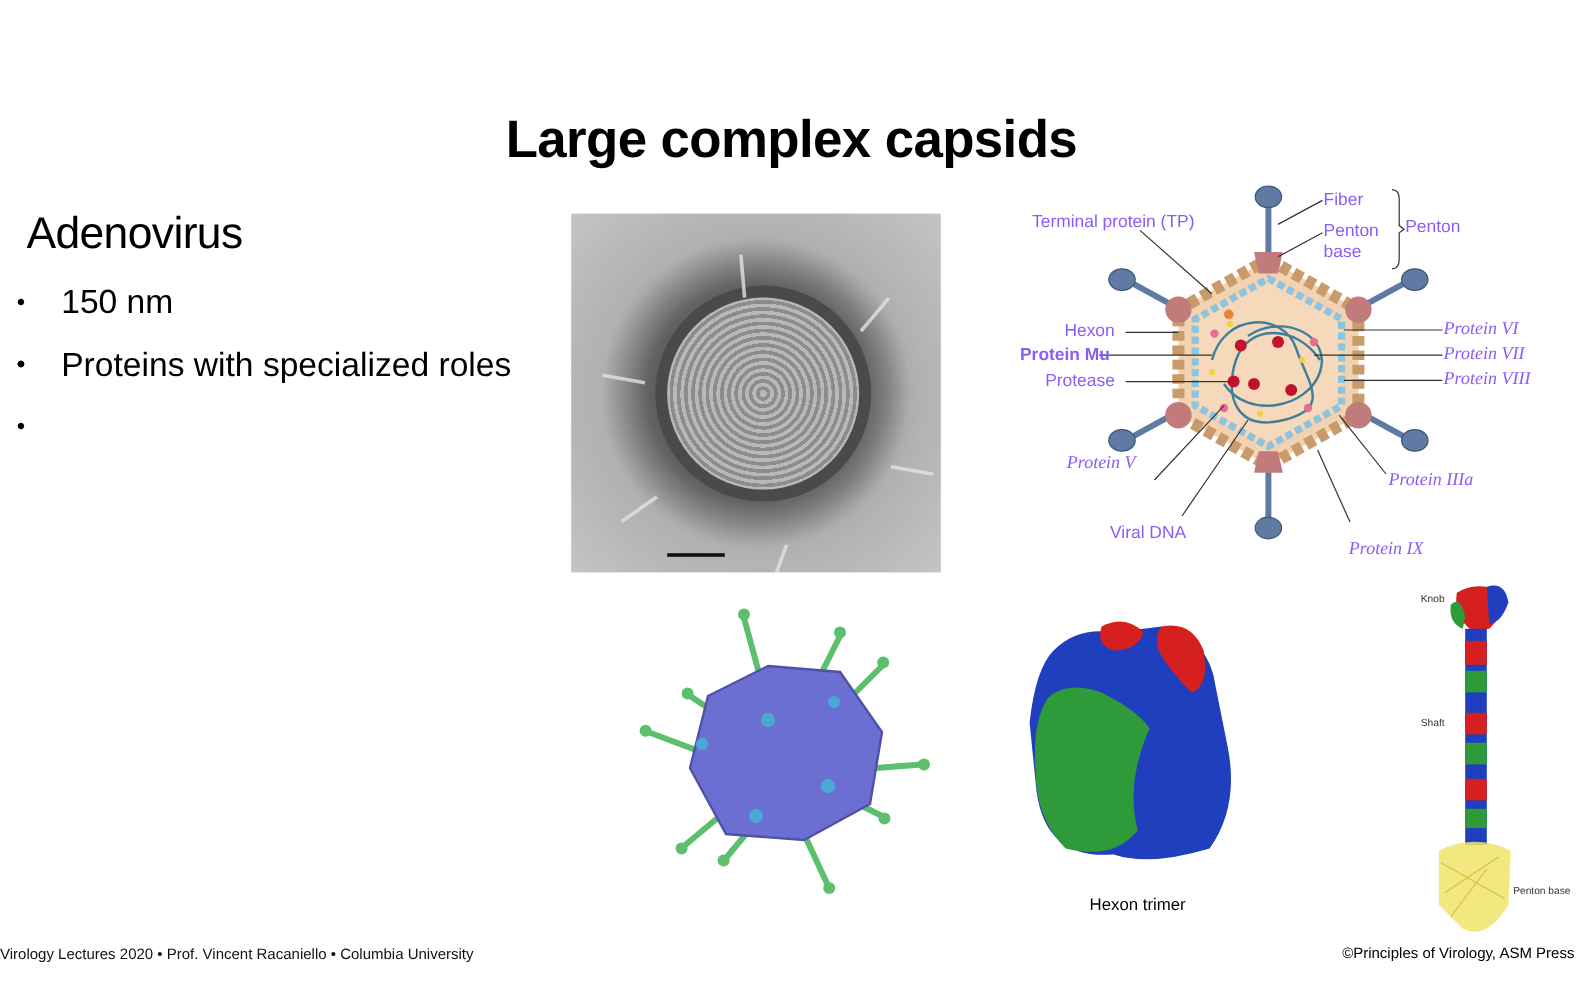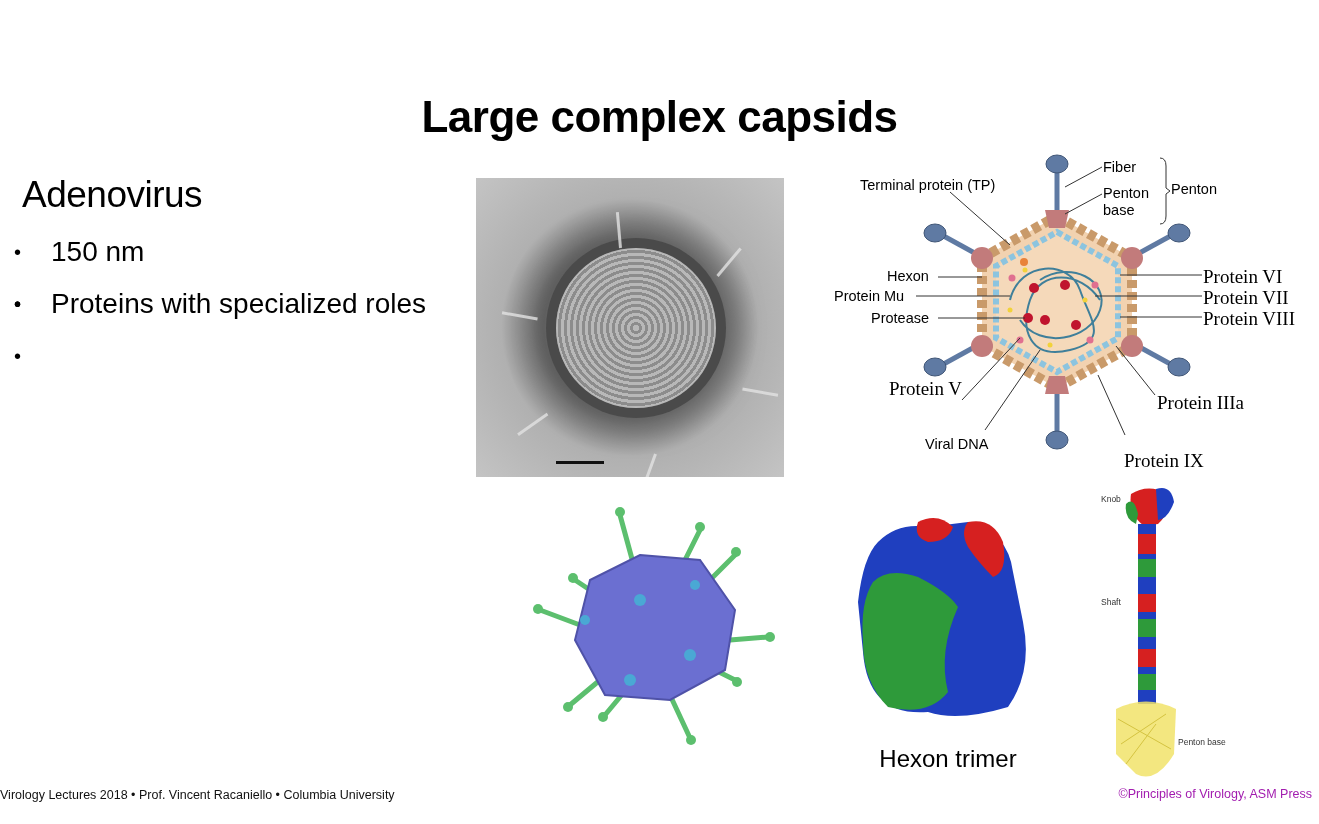--- a/index.html
+++ b/index.html
@@ -18,32 +18,32 @@
   .em-photo { position: absolute; left: 476px; top: 178px; width: 308px; height: 299px;
     background: radial-gradient(circle at 50% 50%, #9a9a9a 0, #8a8a8a 28%, #555 40%, #7a7a7a 46%, #b0b0b0 60%, #c4c4c4 100%);
     overflow: hidden; }
   .em-photo .capsid { position: absolute; left: 80px; top: 70px; width: 160px; height: 160px; border-radius: 50%;
     background: repeating-radial-gradient(circle at 50% 50%, #b8b8b8 0 3px, #8c8c8c 3px 6px);
     box-shadow: 0 0 0 10px #4a4a4a, 0 0 30px 16px #666; }
   .em-photo .spike { position: absolute; width: 3px; height: 36px; background: #e2e2e2; opacity: .8; transform-origin: 50% 100%; }
   .em-photo .scalebar { position: absolute; left: 80px; top: 283px; width: 48px; height: 3px; background: #111; }
 
   .diagram { position: absolute; left: 820px; top: 150px; width: 490px; height: 310px; }
-  .diagram .lbl { position: absolute; font-size: 14.5px; color: #000000; white-space: nowrap; }
-  .diagram .lbl.serif { font-family: "Liberation Serif", serif; font-size: 19px; }
+  .diagram .lbl { position: absolute; font-size: 14.5px; color: #8b5cf6; white-space: nowrap; }
+  .diagram .lbl.serif { font-family: "Liberation Serif", serif; font-size: 15px; font-style: italic; }
 
   .model-capsid { position: absolute; left: 530px; top: 500px; width: 245px; height: 245px; }
   .hexon { position: absolute; left: 808px; top: 512px; width: 280px; height: 210px; }
-  .hexon-caption { position: absolute; left: 808px; top: 745px; width: 280px; text-align: center; font-size: 24px; }
-
-  .fiber { position: absolute; left: 1096px; top: 484px; width: 128px; height: 300px; text-align: right; }
+  .hexon-caption { position: absolute; left: 808px; top: 745px; width: 280px; text-align: center; font-size: 14px; }
+
+  .fiber { position: absolute; left: 1179px; top: 484px; width: 128px; height: 300px; text-align: right; }
   .fiber .flbl { position: absolute; font-size: 8.5px; color: #333; }
 
   .footer-left { position: absolute; left: 0; top: 788px; font-size: 12.5px; color: #111; }
-  .footer-right { position: absolute; right: 7px; top: 787px; font-size: 12.5px; color: #a21caf; }
+  .footer-right { position: absolute; right: 7px; top: 787px; font-size: 12.5px; color: #000000; }
 </style>
 </head>
 <body>
 
 <div class="slide-title">Large complex capsids</div>
 
 <div class="subtitle">Adenovirus</div>
 
 <ul class="bullets">
   <li><span class="dot">•</span><span>150 nm</span></li>
@@ -136,21 +136,21 @@
       <line x1="165" y1="280" x2="220" y2="200"></line>
       <line x1="335" y1="245" x2="296" y2="196"></line>
       <line x1="305" y1="285" x2="278" y2="225"></line>
     </g>
   </svg>
   <span class="lbl" style="left:283px;top:9px;">Fiber</span>
   <span class="lbl" style="left:283px;top:35px;width:60px;white-space:normal;line-height:17px;">Penton base</span>
   <span class="lbl" style="left:351px;top:31px;">Penton</span>
   <span class="lbl" style="left:40px;top:27px;">Terminal protein (TP)</span>
   <span class="lbl" style="left:67px;top:118px;">Hexon</span>
-  <span class="lbl" style="left:14px;top:138px;">Protein Mu</span>
+  <span class="lbl" style="left:30px;top:138px;font-weight:bold;">Protein Mu</span>
   <span class="lbl" style="left:51px;top:160px;">Protease</span>
   <span class="lbl serif" style="left:383px;top:116px;">Protein VI</span>
   <span class="lbl serif" style="left:383px;top:137px;">Protein VII</span>
   <span class="lbl serif" style="left:383px;top:158px;">Protein VIII</span>
   <span class="lbl serif" style="left:69px;top:228px;">Protein V</span>
   <span class="lbl" style="left:105px;top:286px;">Viral DNA</span>
   <span class="lbl serif" style="left:337px;top:242px;">Protein IIIa</span>
   <span class="lbl serif" style="left:304px;top:286px;margin-top:14px;">Protein IX</span>
 </div>
 
@@ -222,14 +222,14 @@
       <path d="M22,235 L75,265"></path>
         <path d="M25,260 L70,230"></path>
         <path d="M30,280 L60,240"></path>
     </g>
   </svg>
   <span class="flbl" style="left:5px;top:10px;">Knob</span>
   <span class="flbl" style="left:5px;top:113px;">Shaft</span>
   <span class="flbl" style="left:82px;top:253px;white-space:nowrap;">Penton base</span>
 </div>
 
-<div class="footer-left">Virology Lectures 2018 • Prof. Vincent Racaniello • Columbia University</div>
+<div class="footer-left">Virology Lectures 2020 • Prof. Vincent Racaniello • Columbia University</div>
 <div class="footer-right">©Principles of Virology, ASM Press</div>
 
 </body></html>

